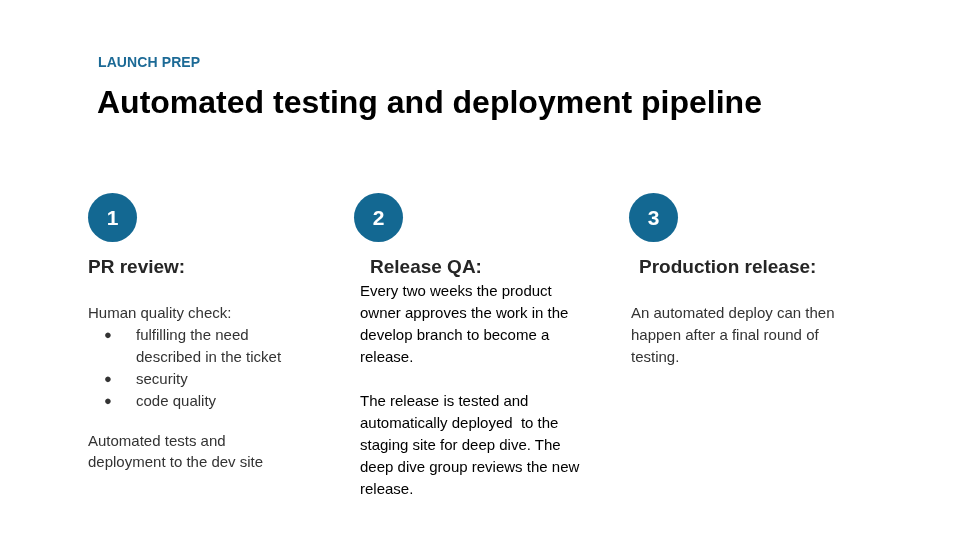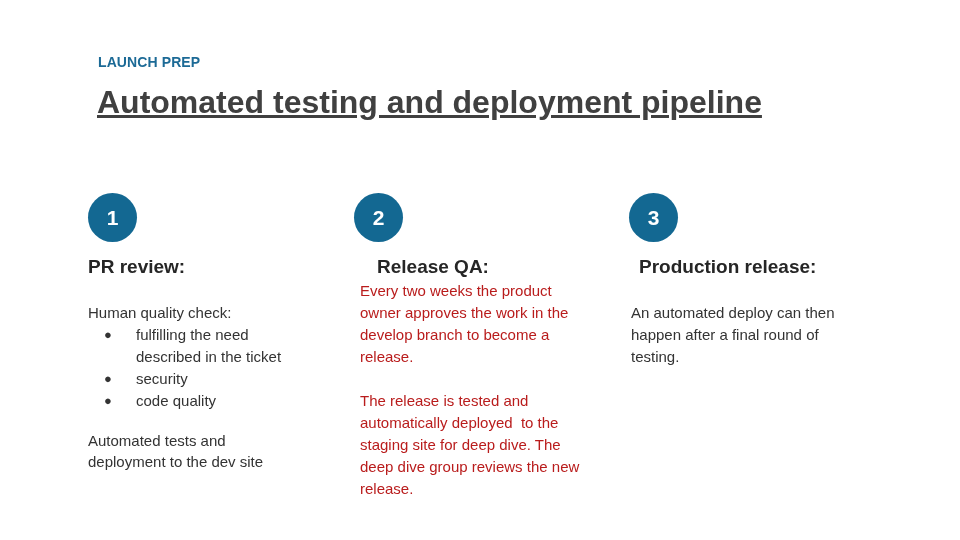--- a/index.html
+++ b/index.html
@@ -23,24 +23,23 @@
       color: #1c6a96;
       letter-spacing: 0.1px;
       padding-left: 10px;
     }
     .title {
       position: absolute;
       left: 97px;
       top: 84px;
       font-size: 32px;
       font-weight: bold;
-      color: #404040;
+      color: #000000;
       margin: 0;
       white-space: nowrap;
-      text-decoration: underline;
     }
     .step {
       position: absolute;
       top: 193px;
     }
     .badge {
       width: 49px;
       height: 49px;
       border-radius: 50%;
       background: #136892;
@@ -59,21 +58,21 @@
       line-height: 22px;
       white-space: nowrap;
     }
     .step-body {
       margin-top: 2px;
       font-size: 15px;
       line-height: 22px;
       color: #333333;
     }
     .step-body.navy {
-      color: #b91c1c;
+      color: #000000;
     }
     .para {
       margin: 0;
       white-space: pre-wrap;
     }
     .gap {
       height: 22px;
     }
     .bullets {
       list-style: none;
@@ -120,21 +119,21 @@
         <span>code quality</span>
       </li>
     </ul>
     <div class="gap" style="height:18px;"></div>
     <p class="para tight" style="width:200px;">Automated tests and deployment to the dev site</p>
   </div>
 </div>
 
 <div class="step" style="left:354px; width:232px;">
   <div class="badge">2</div>
-  <div class="step-title" style="margin-left:23px;">Release QA:</div>
+  <div class="step-title" style="margin-left:16px;">Release QA:</div>
   <div class="step-body navy" style="margin-left:6px; width:226px;">
     <p class="para">Every two weeks the product owner approves the work in the develop branch to become a release.</p>
     <div class="gap"></div>
     <p class="para">The release is tested and automatically deployed  to the staging site for deep dive. The deep dive group reviews the new release.</p>
   </div>
 </div>
 
 <div class="step" style="left:629px; width:240px;">
   <div class="badge">3</div>
   <div class="step-title" style="margin-left:10px;">Production release:</div>

